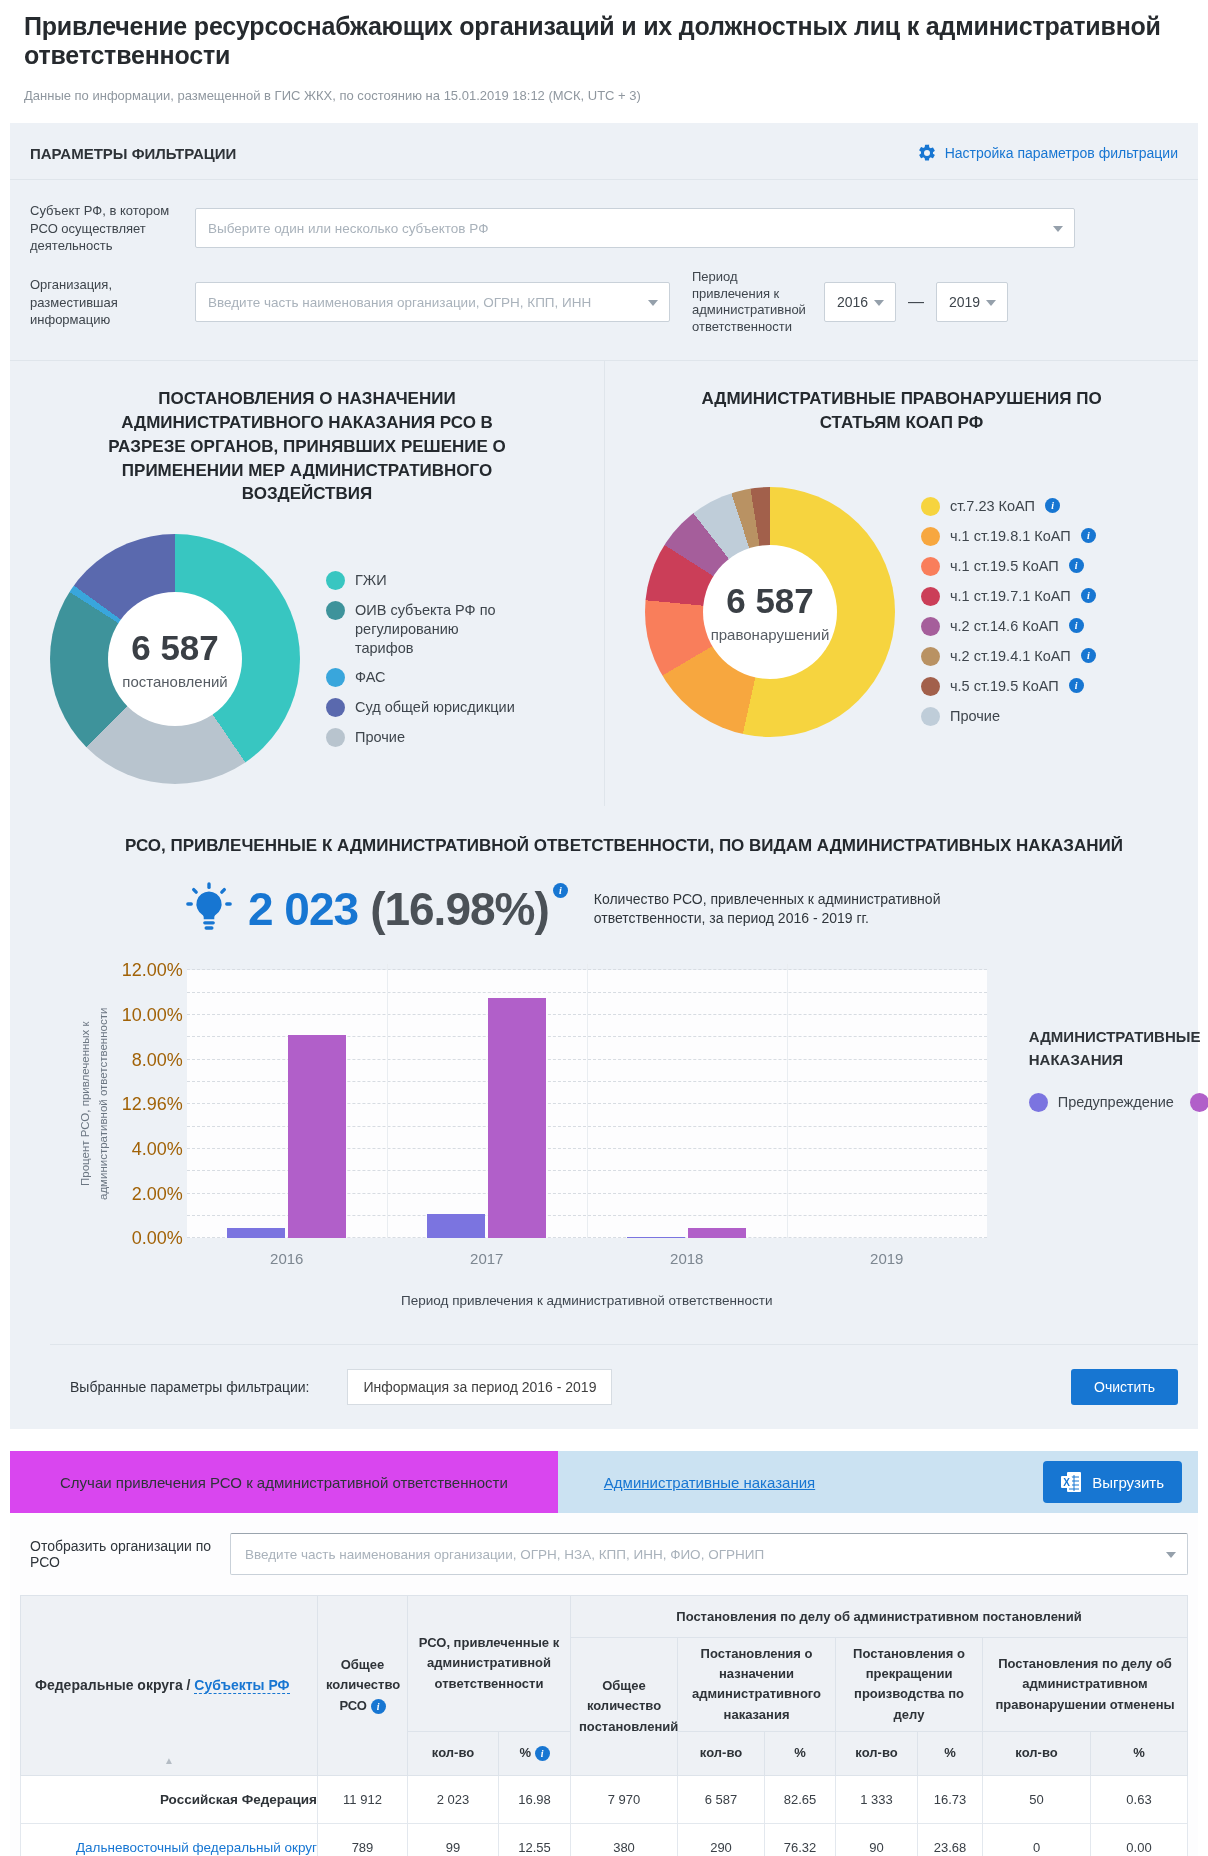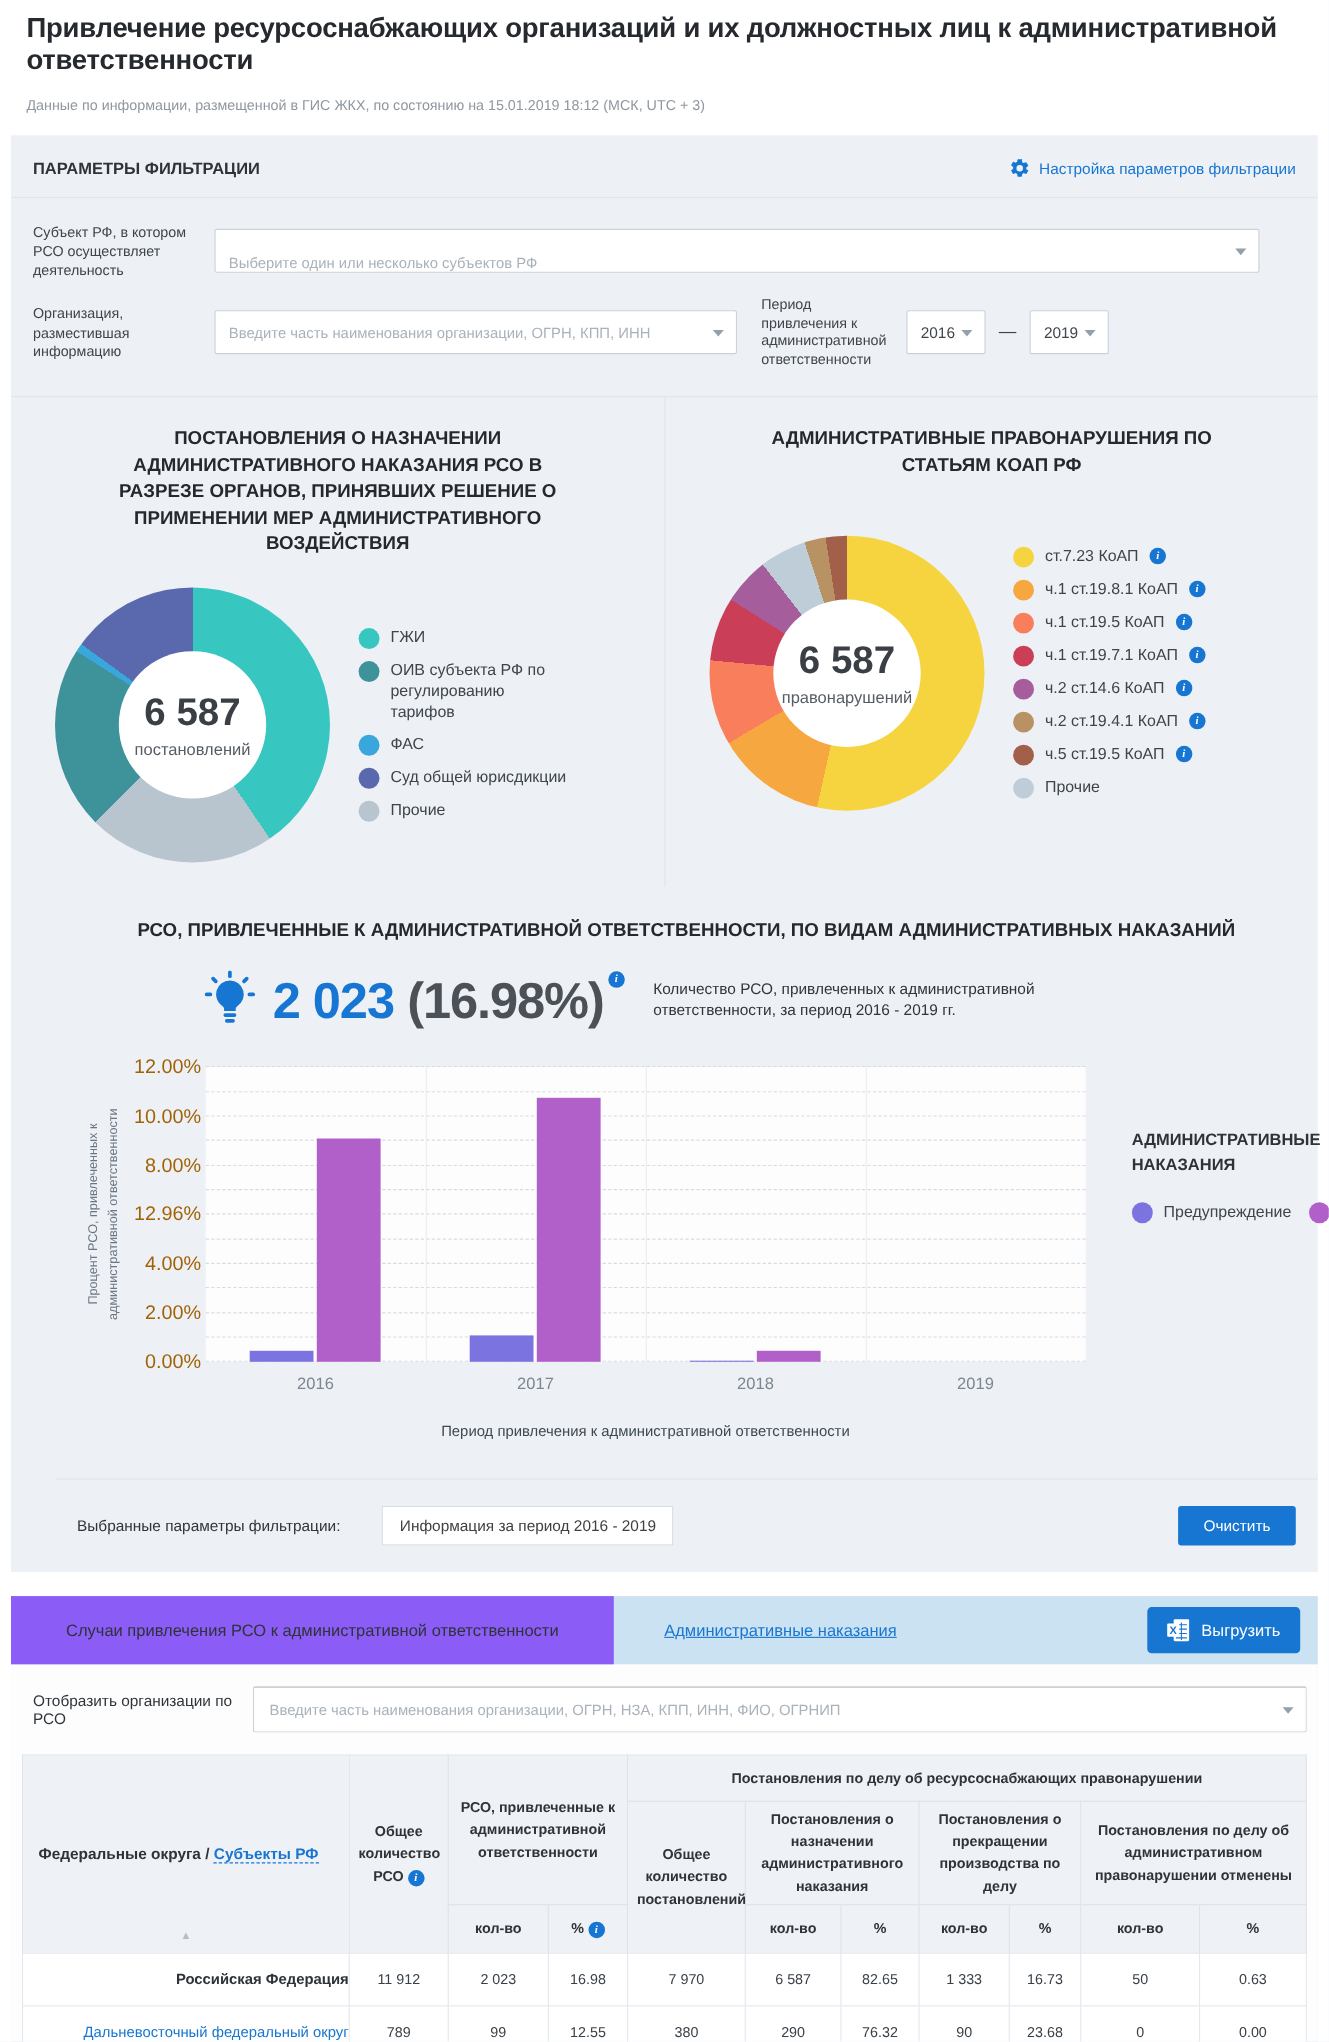--- a/index.html
+++ b/index.html
@@ -11,21 +11,21 @@
 
   .panel { margin:20px 10px 0; background:#edf1f6; }
   .panel-head { display:flex; justify-content:space-between; align-items:center; padding:20px 20px 16px; border-bottom:1px solid #dfe5eb; }
   .panel-title { font-size:15px; font-weight:700; color:#2e3338; }
   .settings-link { display:flex; align-items:center; gap:8px; color:#1776d2; font-size:14px; cursor:pointer; }
 
   .filter-rows { padding:8px 20px 24px; border-bottom:1px solid #dfe5eb; }
   .f-row { display:flex; align-items:center; margin-top:14px; }
   .f-label { width:165px; font-size:13px; color:#3e454c; line-height:1.35; flex:none; }
   .combo { position:relative; background:#fff; border:1px solid #c9d1d9; border-radius:2px; height:40px; display:flex; align-items:center; padding:0 32px 0 12px; font-size:13.5px; color:#a9b2bb; }
-  .combo.wide { width:950px;align-items:flex-end; }
+  .combo.wide { width:880px; }
   .combo.med { width:475px; }
   .caret { position:absolute; right:11px; top:17px; width:0; height:0; border-left:5px solid transparent; border-right:5px solid transparent; border-top:6px solid #95a0ab; }
   .period-label { width:120px; margin-left:22px; font-size:13px; color:#3e454c; line-height:1.3; flex:none; }
   .mini-select { position:relative; width:72px; height:40px; background:#fff; border:1px solid #c9d1d9; border-radius:2px; display:flex; align-items:center; padding-left:12px; font-size:14px; color:#3e454c; margin-left:12px; }
   .dash { margin-left:12px; color:#3e454c; font-size:16px; }
 
   .charts-row { display:flex; }
   .chart-col { width:50%; padding:26px 16px 22px; }
   .chart-col.rightcol { border-left:1px solid #dfe5eb; }
   .chart-title { max-width:450px; margin:0 auto; text-align:center; font-size:17px; font-weight:700; color:#24292e; line-height:1.4; }
@@ -65,21 +65,21 @@
   .bar-legend-title { font-size:15px; font-weight:700; color:#2e3338; line-height:1.5; width:170px; }
   .bar-legend-items { margin-top:22px; display:flex; gap:16px; }
 
   .selected-row { border-top:1px solid #dfe5eb; margin-top:36px; padding:24px 20px; display:flex; align-items:center; }
   .sel-label { font-size:14px; color:#2f353b; }
   .chip { margin-left:38px; background:#fff; border:1px solid #d6dce2; padding:9px 15px; font-size:14px; color:#404040; }
   .clear-btn { margin-left:auto; background:#1776d2; color:#fff; border:none; font-size:14px; padding:10px 23px; border-radius:3px; cursor:pointer; font-family:inherit; }
 
   .bottom { margin:22px 10px 0; background:#cbe2f2; padding-bottom:10px; }
   .tabs { display:flex; align-items:center; height:62px; }
-  .tab-active { background:#8b5cf6; height:100%; display:flex; align-items:center; padding:0 50px; font-size:15px; color:#2e3338; cursor:pointer; }
+  .tab-active { background:#d946ef; height:100%; display:flex; align-items:center; padding:0 50px; font-size:15px; color:#2e3338; cursor:pointer; }
   .tab-link { margin-left:46px; color:#1776d2; text-decoration:underline; font-size:15px; cursor:pointer; }
   .export-btn { margin-left:auto; margin-right:16px; background:#1776d2; color:#fff; border:none; height:42px; display:flex; align-items:center; gap:10px; padding:0 18px; border-radius:4px; font-size:15px; cursor:pointer; font-family:inherit; }
   .bottom-content { background:#fdfdfe; margin:0; padding:20px 10px 0; }
   .rso-row { display:flex; align-items:center; margin-bottom:20px; }
   .rso-label { width:210px; font-size:14px; color:#2f353b; flex:none; padding-left:10px; }
   .rso-combo { flex:1; position:relative; background:#fff; border:1px solid #c9d1d9; border-top-color:#9aa4ae; border-radius:2px; height:42px; display:flex; align-items:center; padding:0 32px 0 14px; font-size:13.5px; color:#a9b2bb; }
   .rso-combo .caret { top:18px; }
 
   table { width:100%; border-collapse:collapse; table-layout:fixed; background:#fff; }
   th { background:#eef1f5; border:1px solid #dde3ea; font-size:13px; font-weight:700; color:#2e3338; padding:6px 8px; text-align:center; vertical-align:middle; line-height:1.55; }
@@ -385,21 +385,21 @@
       <thead>
         <tr class="rowA">
           <th class="th-name" rowspan="3">
             <span>Федеральные округа / </span><span class="region-link">Субъекты РФ</span>
             <span class="sort-arrow">▲</span>
           </th>
           <th rowspan="3">
             <span>Общее количество РСО</span> <span class="info">i</span>
           </th>
           <th colspan="2" rowspan="2">РСО, привлеченные к административной ответственности</th>
-          <th colspan="7">Постановления по делу об ресурсоснабжающих правонарушении</th>
+          <th colspan="7">Постановления по делу об административном постановлений</th>
         </tr>
         <tr class="rowB">
           <th rowspan="2">Общее количество постановлений</th>
           <th colspan="2">Постановления о назначении административного наказания</th>
           <th colspan="2">Постановления о прекращении производства по делу</th>
           <th colspan="2">Постановления по делу об административном правонарушении отменены</th>
         </tr>
         <tr class="rowC">
           <th>кол-во</th>
           <th>

